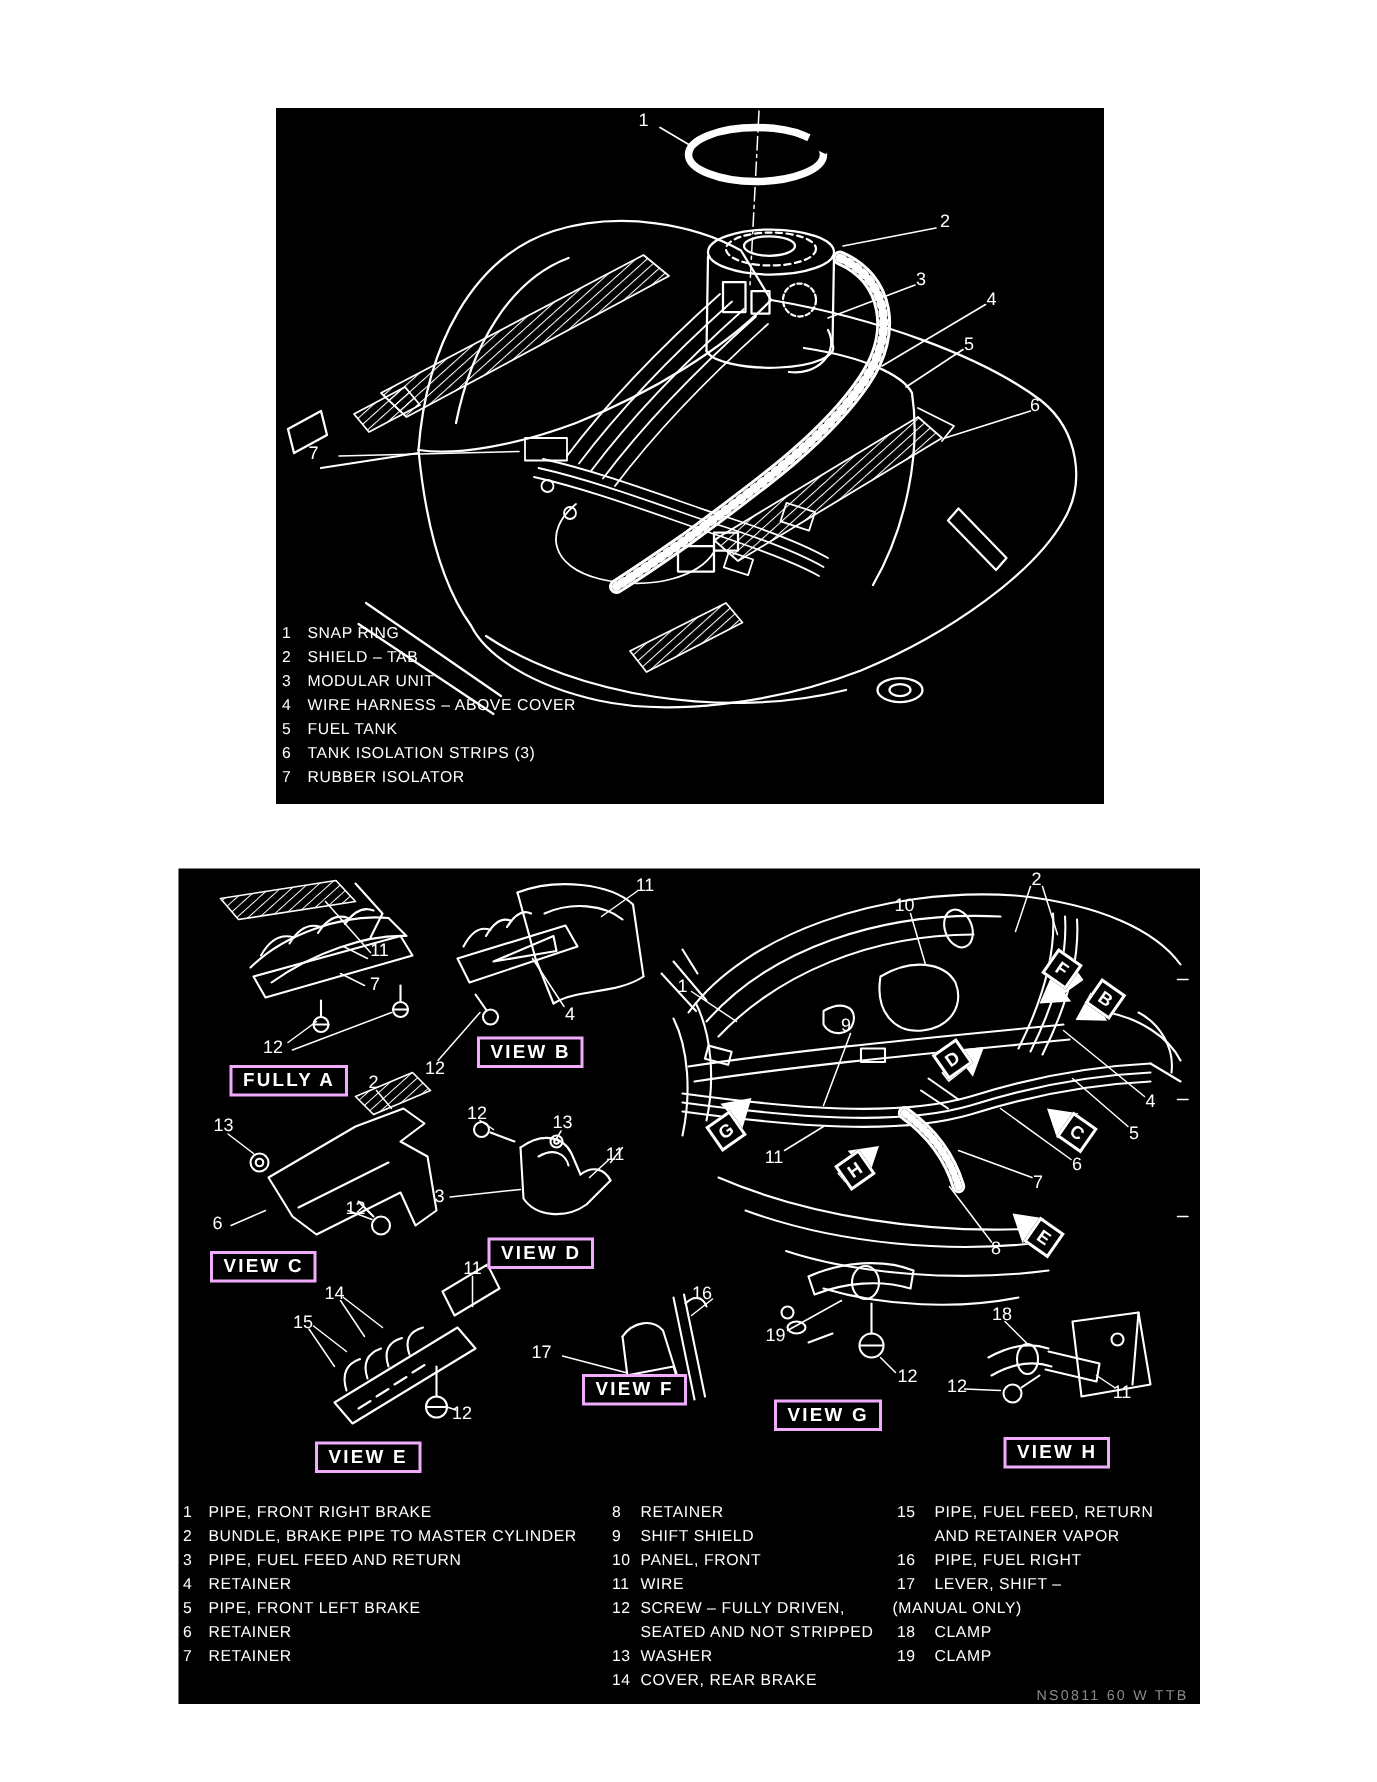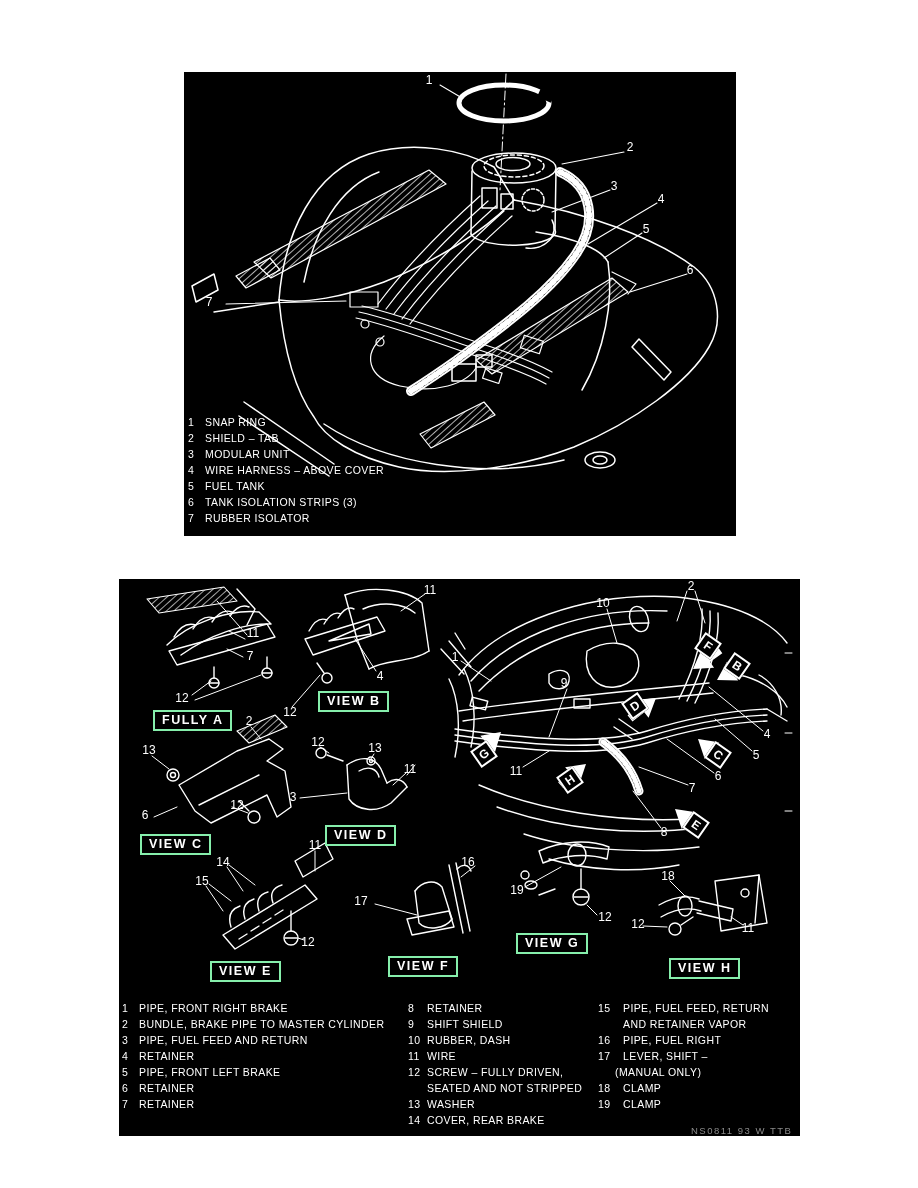--- a/index.html
+++ b/index.html
@@ -6,21 +6,21 @@
   .page{position:relative;width:918px;height:1188px;background:#ffffff;font-family:"Liberation Sans",sans-serif;overflow:hidden;}
   .panel{position:absolute;background:#000;overflow:hidden;}
   #panel-top{left:184px;top:72px;width:552px;height:464px;}
   #panel-bottom{left:119px;top:579px;width:681px;height:557px;}
   svg.art{position:absolute;left:0;top:0;display:block;}
   .co{position:absolute;color:#fff;font-size:12px;line-height:1;transform:translate(-50%,-50%);white-space:nowrap;}
   .lrow{position:absolute;display:flex;color:#fff;font-size:10.5px;line-height:1;letter-spacing:.4px;white-space:nowrap;}
   .lnum{display:inline-block;width:17px;flex:0 0 auto;}
   .lnum.w2{width:19px;}
   .lnum.w3{width:25px;}
-  .viewbox{position:absolute;color:#fff;background:#000;border:2px solid #86efac;font-size:12.5px;font-weight:bold;letter-spacing:1.5px;padding:2px 7px 1px 7px;line-height:1.1;white-space:nowrap;}
+  .viewbox{position:absolute;color:#fff;background:#000;border:2px solid #f0abfc;font-size:12.5px;font-weight:bold;letter-spacing:1.5px;padding:2px 7px 1px 7px;line-height:1.1;white-space:nowrap;}
   .letter{position:absolute;width:16px;height:16px;border:2px solid #fff;background:#000;color:#fff;font-weight:bold;font-size:12px;text-align:center;line-height:16px;transform-origin:center;}
   .footer-code{position:absolute;color:#8a8a8a;font-size:9.5px;letter-spacing:1.5px;white-space:nowrap;}
 </style>
 </head>
 <body>
 
 <div class="page">
 
   <div class="panel" id="panel-top">
     <svg class="art" width="552" height="464" viewBox="0 0 552 464">
@@ -358,21 +358,21 @@
     <span class="co" style="left:545px;top:253px">8</span>
     <span class="co" style="left:445px;top:104px">9</span>
     <span class="co" style="left:484px;top:24px">10</span>
     <span class="co" style="left:397px;top:192px">11</span>
 
     <div class="viewbox" style="left:34px;top:131px">FULLY A</div>
     <div class="viewbox" style="left:199px;top:112px">VIEW B</div>
     <div class="viewbox" style="left:21px;top:255px">VIEW C</div>
     <div class="viewbox" style="left:206px;top:246px">VIEW D</div>
     <div class="viewbox" style="left:91px;top:382px">VIEW E</div>
-    <div class="viewbox" style="left:269px;top:377px">VIEW F</div>
+    <div class="viewbox" style="left:269px;top:337px">VIEW F</div>
     <div class="viewbox" style="left:397px;top:354px">VIEW G</div>
     <div class="viewbox" style="left:550px;top:379px">VIEW H</div>
 
     <div class="letter" style="left:579px;top:57px;transform:rotate(35deg)">F</div>
     <div class="letter" style="left:608px;top:77px;transform:rotate(35deg)">B</div>
     <div class="letter" style="left:506px;top:117px;transform:rotate(-35deg)">D</div>
     <div class="letter" style="left:355px;top:165px;transform:rotate(-35deg)">G</div>
     <div class="letter" style="left:589px;top:166px;transform:rotate(35deg)">C</div>
     <div class="letter" style="left:441px;top:191px;transform:rotate(-35deg)">H</div>
     <div class="letter" style="left:567px;top:236px;transform:rotate(35deg)">E</div>
@@ -409,21 +409,21 @@
     <div class="lrow" style="left:289px;top:424px">
         <span class="lnum w2">8</span>
         <span>RETAINER</span>
       </div>
     <div class="lrow" style="left:289px;top:440px">
         <span class="lnum w2">9</span>
         <span>SHIFT SHIELD</span>
       </div>
     <div class="lrow" style="left:289px;top:456px">
         <span class="lnum w2">10</span>
-        <span>RUBBER, DASH</span>
+        <span>PANEL, FRONT</span>
       </div>
     <div class="lrow" style="left:289px;top:472px">
         <span class="lnum w2">11</span>
         <span>WIRE</span>
       </div>
     <div class="lrow" style="left:289px;top:488px">
         <span class="lnum w2">12</span>
         <span>SCREW – FULLY DRIVEN,</span>
       </div>
     <div class="lrow" style="left:289px;top:504px">
@@ -448,29 +448,29 @@
         <span>AND RETAINER VAPOR</span>
       </div>
     <div class="lrow" style="left:479px;top:456px">
         <span class="lnum w3">16</span>
         <span>PIPE, FUEL RIGHT</span>
       </div>
     <div class="lrow" style="left:479px;top:472px">
         <span class="lnum w3">17</span>
         <span>LEVER, SHIFT –</span>
       </div>
-    <div class="lrow" style="left:471px;top:488px">
+    <div class="lrow" style="left:451px;top:488px">
         <span class="lnum w3"></span>
         <span>(MANUAL ONLY)</span>
       </div>
     <div class="lrow" style="left:479px;top:504px">
         <span class="lnum w3">18</span>
         <span>CLAMP</span>
       </div>
     <div class="lrow" style="left:479px;top:520px">
         <span class="lnum w3">19</span>
         <span>CLAMP</span>
       </div>
 
-    <div class="footer-code" style="left:572px;top:546px">NS0811 93 W TTB</div>
+    <div class="footer-code" style="left:572px;top:546px">NS0811 60 W TTB</div>
   </div>
 
 </div>
 
 </body></html>

